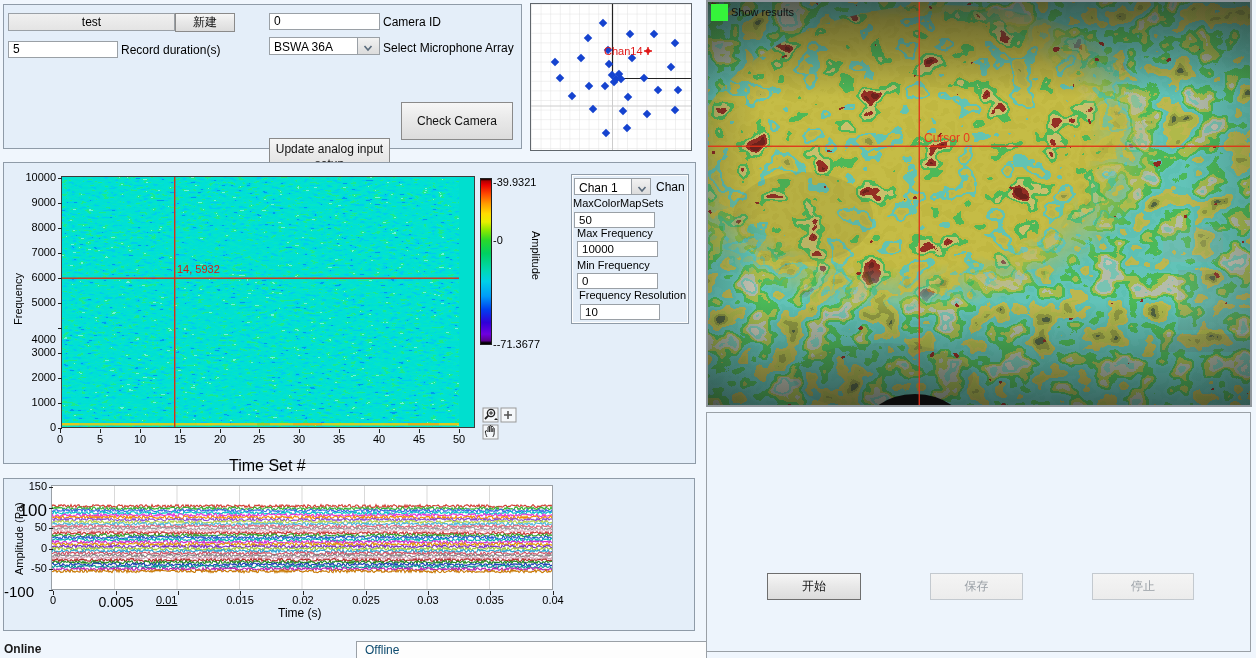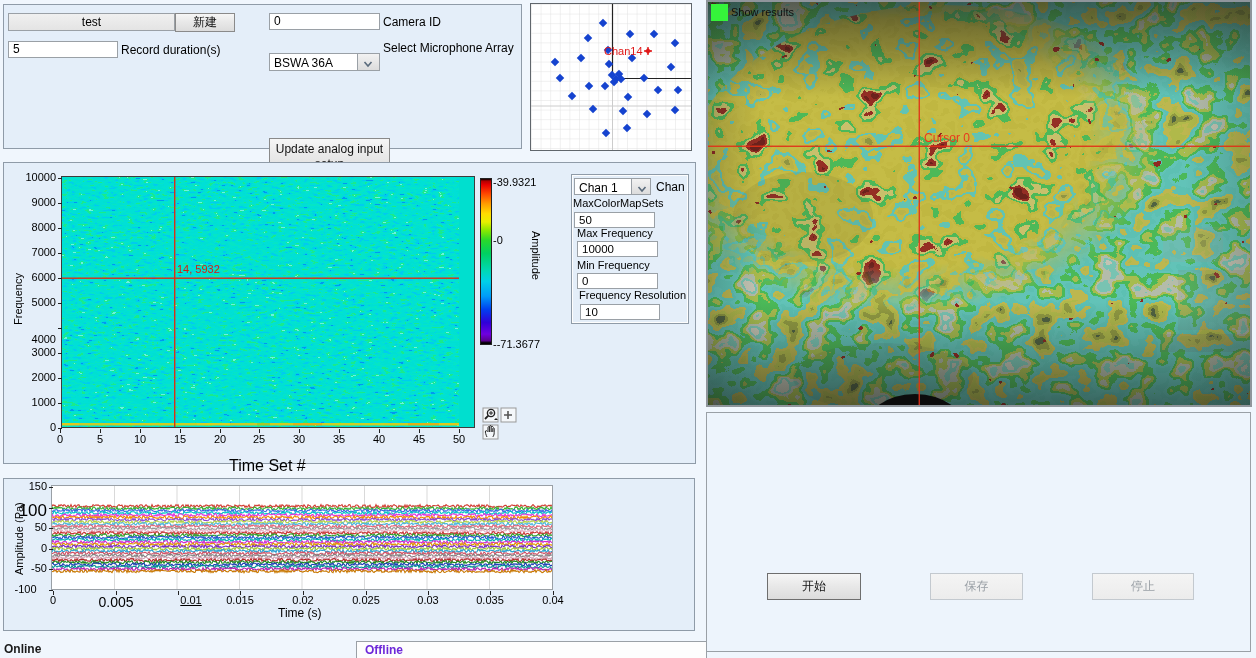--- a/index.html
+++ b/index.html
@@ -18,31 +18,32 @@
 <body>
 
 <div class="panel" style="left:3px;top:4px;width:517px;height:143px;">
   <div class="abs" style="left:4px;top:8px;width:167px;height:18px;background:linear-gradient(#f0f0f0,#e4e4e4);border:1px solid #9aa0a6;box-sizing:border-box;text-align:center;line-height:16px;">test</div>
   <div class="btn" style="left:171px;top:8px;width:60px;height:19px;line-height:17px;">新建</div>
   <div class="inp" style="left:4px;top:36px;width:110px;height:17px;">5</div>
   <div class="lbl" style="left:117px;top:38px;">Record duration(s)</div>
 
   <div class="inp" style="left:265px;top:8px;width:111px;height:17px;">0</div>
   <div class="lbl" style="left:379px;top:10px;">Camera ID</div>
-  <div class="combo" style="left:265px;top:32px;width:111px;height:18px;margin-top:16px;">
+  <div class="combo" style="left:265px;top:32px;width:111px;height:18px;">
     <div style="padding:2px 0 0 4px;">BSWA 36A</div>
     <div class="arr">
         <svg width="12" height="12" viewBox="0 0 12 12">
           <path d="M2.5 4 L6 8 L9.5 4" fill="none" stroke="#5a6b7c" stroke-width="1.6"></path>
         </svg>
       </div>
   </div>
   <div class="lbl" style="left:379px;top:36px;">Select Microphone Array</div>
 
   <div class="btn" style="left:265px;top:97px;width:121px;height:39px;padding-top:3px;line-height:15px;margin-top:36px;">Update analog input<br>setup</div>
+  <div class="btn" style="left:397px;top:97px;width:112px;height:38px;line-height:36px;">Check Camera</div>
 </div>
 
 <div class="abs" style="left:530px;top:3px;width:160px;height:146px;background:#fff;border:1px solid #60666c;">
 <svg width="160" height="146" style="position:absolute;left:0;top:0;">
   <defs>
     <pattern id="grid" width="9.6" height="9.6" patternUnits="userSpaceOnUse">
       <path d="M9.6 0 L0 0 0 9.6" fill="none" stroke="#e2e2e2" stroke-width="1"></path>
     </pattern>
   </defs>
   <rect width="160" height="146" fill="url(#grid)"></rect>
@@ -356,27 +357,27 @@
   <div class="lbl" style="left:0px;top:1px;width:43px;text-align:right;font-size:11px;">150</div>
 <div class="abs" style="left:45px;top:8px;width:4px;height:1px;background:#222;"></div>
 <div class="lbl" style="left:0px;top:22px;width:43px;text-align:right;font-size:17px;">100</div>
 <div class="abs" style="left:45px;top:29px;width:4px;height:1px;background:#222;"></div>
 <div class="lbl" style="left:0px;top:42px;width:43px;text-align:right;font-size:11px;">50</div>
 <div class="abs" style="left:45px;top:49px;width:4px;height:1px;background:#222;"></div>
 <div class="lbl" style="left:0px;top:63px;width:43px;text-align:right;font-size:11px;">0</div>
 <div class="abs" style="left:45px;top:70px;width:4px;height:1px;background:#222;"></div>
 <div class="lbl" style="left:0px;top:83px;width:43px;text-align:right;font-size:11px;">-50</div>
 <div class="abs" style="left:45px;top:90px;width:4px;height:1px;background:#222;"></div>
-<div class="lbl" style="left:0px;top:104px;width:43px;text-align:center;font-size:11px;">-100</div>
+<div class="lbl" style="left:0px;top:104px;width:43px;text-align:left;font-size:15px;">-100</div>
 <div class="abs" style="left:45px;top:111px;width:4px;height:1px;background:#222;"></div>
   <div class="lbl" style="left:27px;top:115px;width:44px;text-align:center;font-size:11px;">0</div>
 <div class="abs" style="left:49px;top:112px;width:1px;height:4px;background:#222;"></div>
 <div class="lbl" style="left:90px;top:115px;width:44px;text-align:center;font-size:14px;">0.005</div>
 <div class="abs" style="left:112px;top:112px;width:1px;height:4px;background:#222;"></div>
-<div class="lbl" style="left:165px;top:115px;width:44px;text-align:center;font-size:11px;text-decoration:underline;">0.01</div>
+<div class="lbl" style="left:152px;top:115px;width:44px;font-size:11px;text-decoration:underline;">0.01</div>
 <div class="abs" style="left:174px;top:112px;width:1px;height:4px;background:#222;"></div>
 <div class="lbl" style="left:214px;top:115px;width:44px;text-align:center;font-size:11px;">0.015</div>
 <div class="abs" style="left:236px;top:112px;width:1px;height:4px;background:#222;"></div>
 <div class="lbl" style="left:277px;top:115px;width:44px;text-align:center;font-size:11px;">0.02</div>
 <div class="abs" style="left:299px;top:112px;width:1px;height:4px;background:#222;"></div>
 <div class="lbl" style="left:340px;top:115px;width:44px;text-align:center;font-size:11px;">0.025</div>
 <div class="abs" style="left:362px;top:112px;width:1px;height:4px;background:#222;"></div>
 <div class="lbl" style="left:402px;top:115px;width:44px;text-align:center;font-size:11px;">0.03</div>
 <div class="abs" style="left:424px;top:112px;width:1px;height:4px;background:#222;"></div>
 <div class="lbl" style="left:464px;top:115px;width:44px;text-align:center;font-size:11px;">0.035</div>
@@ -387,14 +388,14 @@
 </div>
 
 <div class="abs" style="left:706px;top:412px;width:545px;height:240px;background:#edf4fc;border:1px solid #9aa0a6;box-sizing:border-box;">
   <div class="btn" style="left:60px;top:160px;width:94px;height:27px;line-height:25px;border-color:#6e6e6e;">开始</div>
   <div class="btn dis" style="left:223px;top:160px;width:93px;height:27px;line-height:25px;">保存</div>
   <div class="btn dis" style="left:385px;top:160px;width:102px;height:27px;line-height:25px;">停止</div>
 </div>
 
 <div class="lbl" style="left:4px;top:642px;font-weight:bold;color:#1a1a1a;">Online</div>
 <div class="abs" style="left:356px;top:641px;width:349px;height:17px;background:#fdfdfd;border:1px solid #9aa0a6;">
-  <div class="lbl" style="left:8px;top:1px;font-weight:bold;color:#6d28d9;">Offline</div>
+  <div class="lbl" style="left:8px;top:1px;font-weight:normal;color:#0c4a6e;">Offline</div>
 </div>
 
 </body></html>

